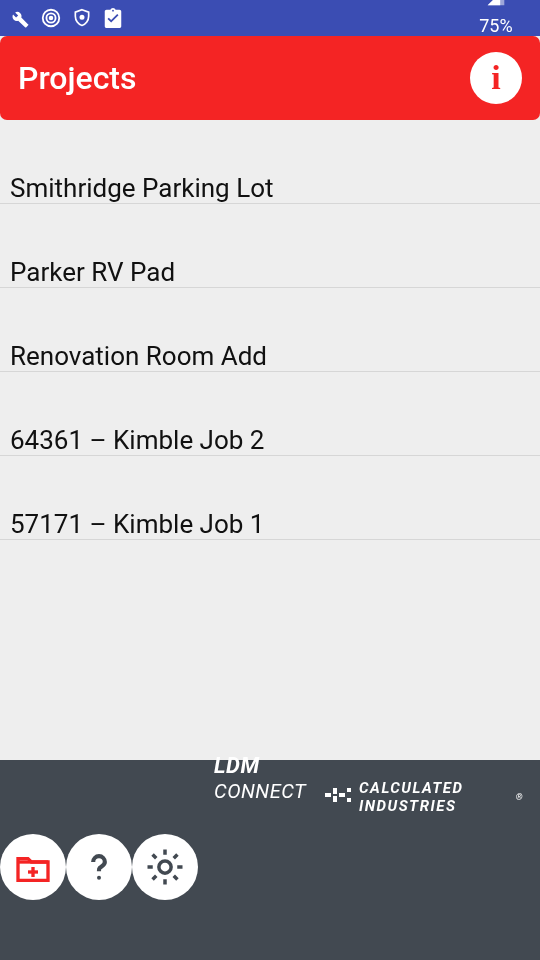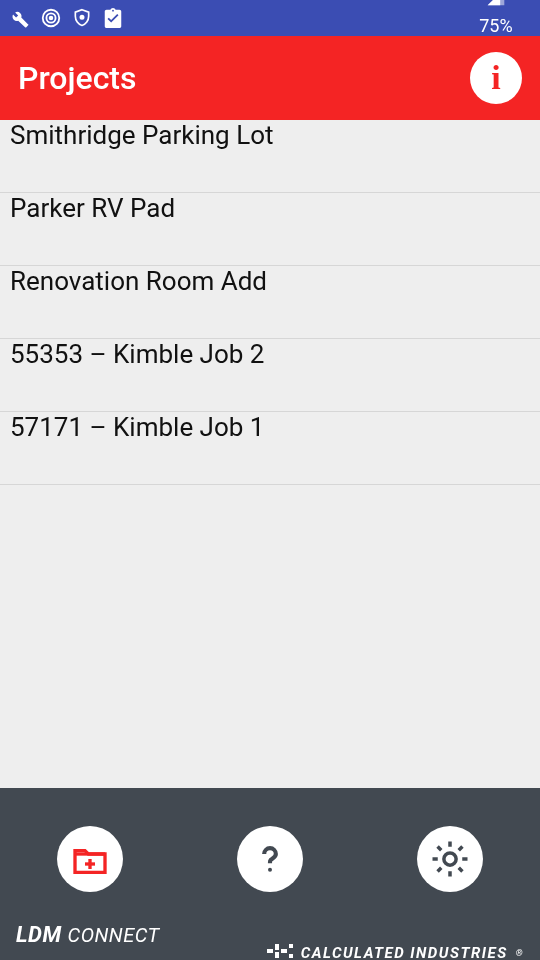--- a/index.html
+++ b/index.html
@@ -6,28 +6,28 @@
     html, body { width: 540px; height: 960px; overflow: hidden; font-family: Roboto, Arial, sans-serif; }
     body { display: flex; flex-direction: column; background: #eeeeee; }
 
     .status-bar { height: 36px; background: #3b4db3; color: #fff; display: flex; align-items: center; padding: 0 8px; font-size: 18px; }
     .status-left { display: flex; align-items: center; gap: 10px; }
     .status-right { margin-left: auto; display: flex; align-items: center; gap: 8px; flex-direction: column; }
     .status-bar svg { display: block; }
     .status-text { font-size: 18px; }
     .status-time { font-size: 28px; letter-spacing: 0.5px; }
 
-    .app-bar { height: 84px; background: #f42424; color: #fff; display: flex; align-items: center; padding: 0 18px; }
+    .app-bar { height: 84px; background: #f42424; color: #fff; display: flex; align-items: center; padding: 0 18px; border-radius: 7px; }
     .app-title { font-size: 32px; font-weight: 500; }
     .info-btn { margin-left: auto; width: 52px; height: 52px; border-radius: 50%; background: #fff; display: flex; align-items: center; justify-content: center; color: #f42424; font-family: Georgia, serif; font-weight: bold; font-size: 34px; }
 
     .list { flex: 1; background: #eeeeee; }
-    .list-item { height: 73px; border-bottom: 1px solid #d6d6d6; display: flex; align-items: flex-start; padding: 0 10px; font-size: 26px; color: #111; }
+    .list-item { height: 84px; border-bottom: 1px solid #d6d6d6; display: flex; align-items: flex-end; padding: 0 10px; font-size: 26px; color: #111; }
 
-    .bottom-bar { height: 172px; background: #424951; display: flex; flex-direction: column; }
+    .bottom-bar { height: 200px; background: #424951; display: flex; flex-direction: row; }
     .bottom-actions { flex: 1; display: flex; align-items: center; justify-content: space-around; padding-top: 14px; }
     .action-btn { width: 66px; height: 66px; border-radius: 50%; background: #fff; display: flex; align-items: center; justify-content: center; }
     .action-btn svg { display: block; }
 
     .brand-row { height: 44px; display: flex; align-items: center; justify-content: space-between; padding: 0 16px 8px 16px; color: #fff; }
     .brand-left { font-weight: 700; letter-spacing: 0.5px; font-size: 22px; font-style: italic; }
     .brand-left .thin { font-weight: 400; font-style: italic; font-size: 20px; }
     .brand-right { font-size: 15px; letter-spacing: 1.5px; font-weight: 700; display: flex; align-items: center; gap: 8px; font-style: italic; margin-top: 38px; }
   </style>
 </head>
@@ -100,21 +100,21 @@
   <div class="list-item">
       <span>Smithridge Parking Lot</span>
     </div>
   <div class="list-item">
       <span>Parker RV Pad</span>
     </div>
   <div class="list-item">
       <span>Renovation Room Add</span>
     </div>
   <div class="list-item">
-      <span>55353 – Kimble Job 2</span>
+      <span>64361 – Kimble Job 2</span>
     </div>
   <div class="list-item">
       <span>57171 – Kimble Job 1</span>
     </div>
 </div>
 
 <div class="bottom-bar">
   <div class="bottom-actions">
     <div class="action-btn">
       <span>

